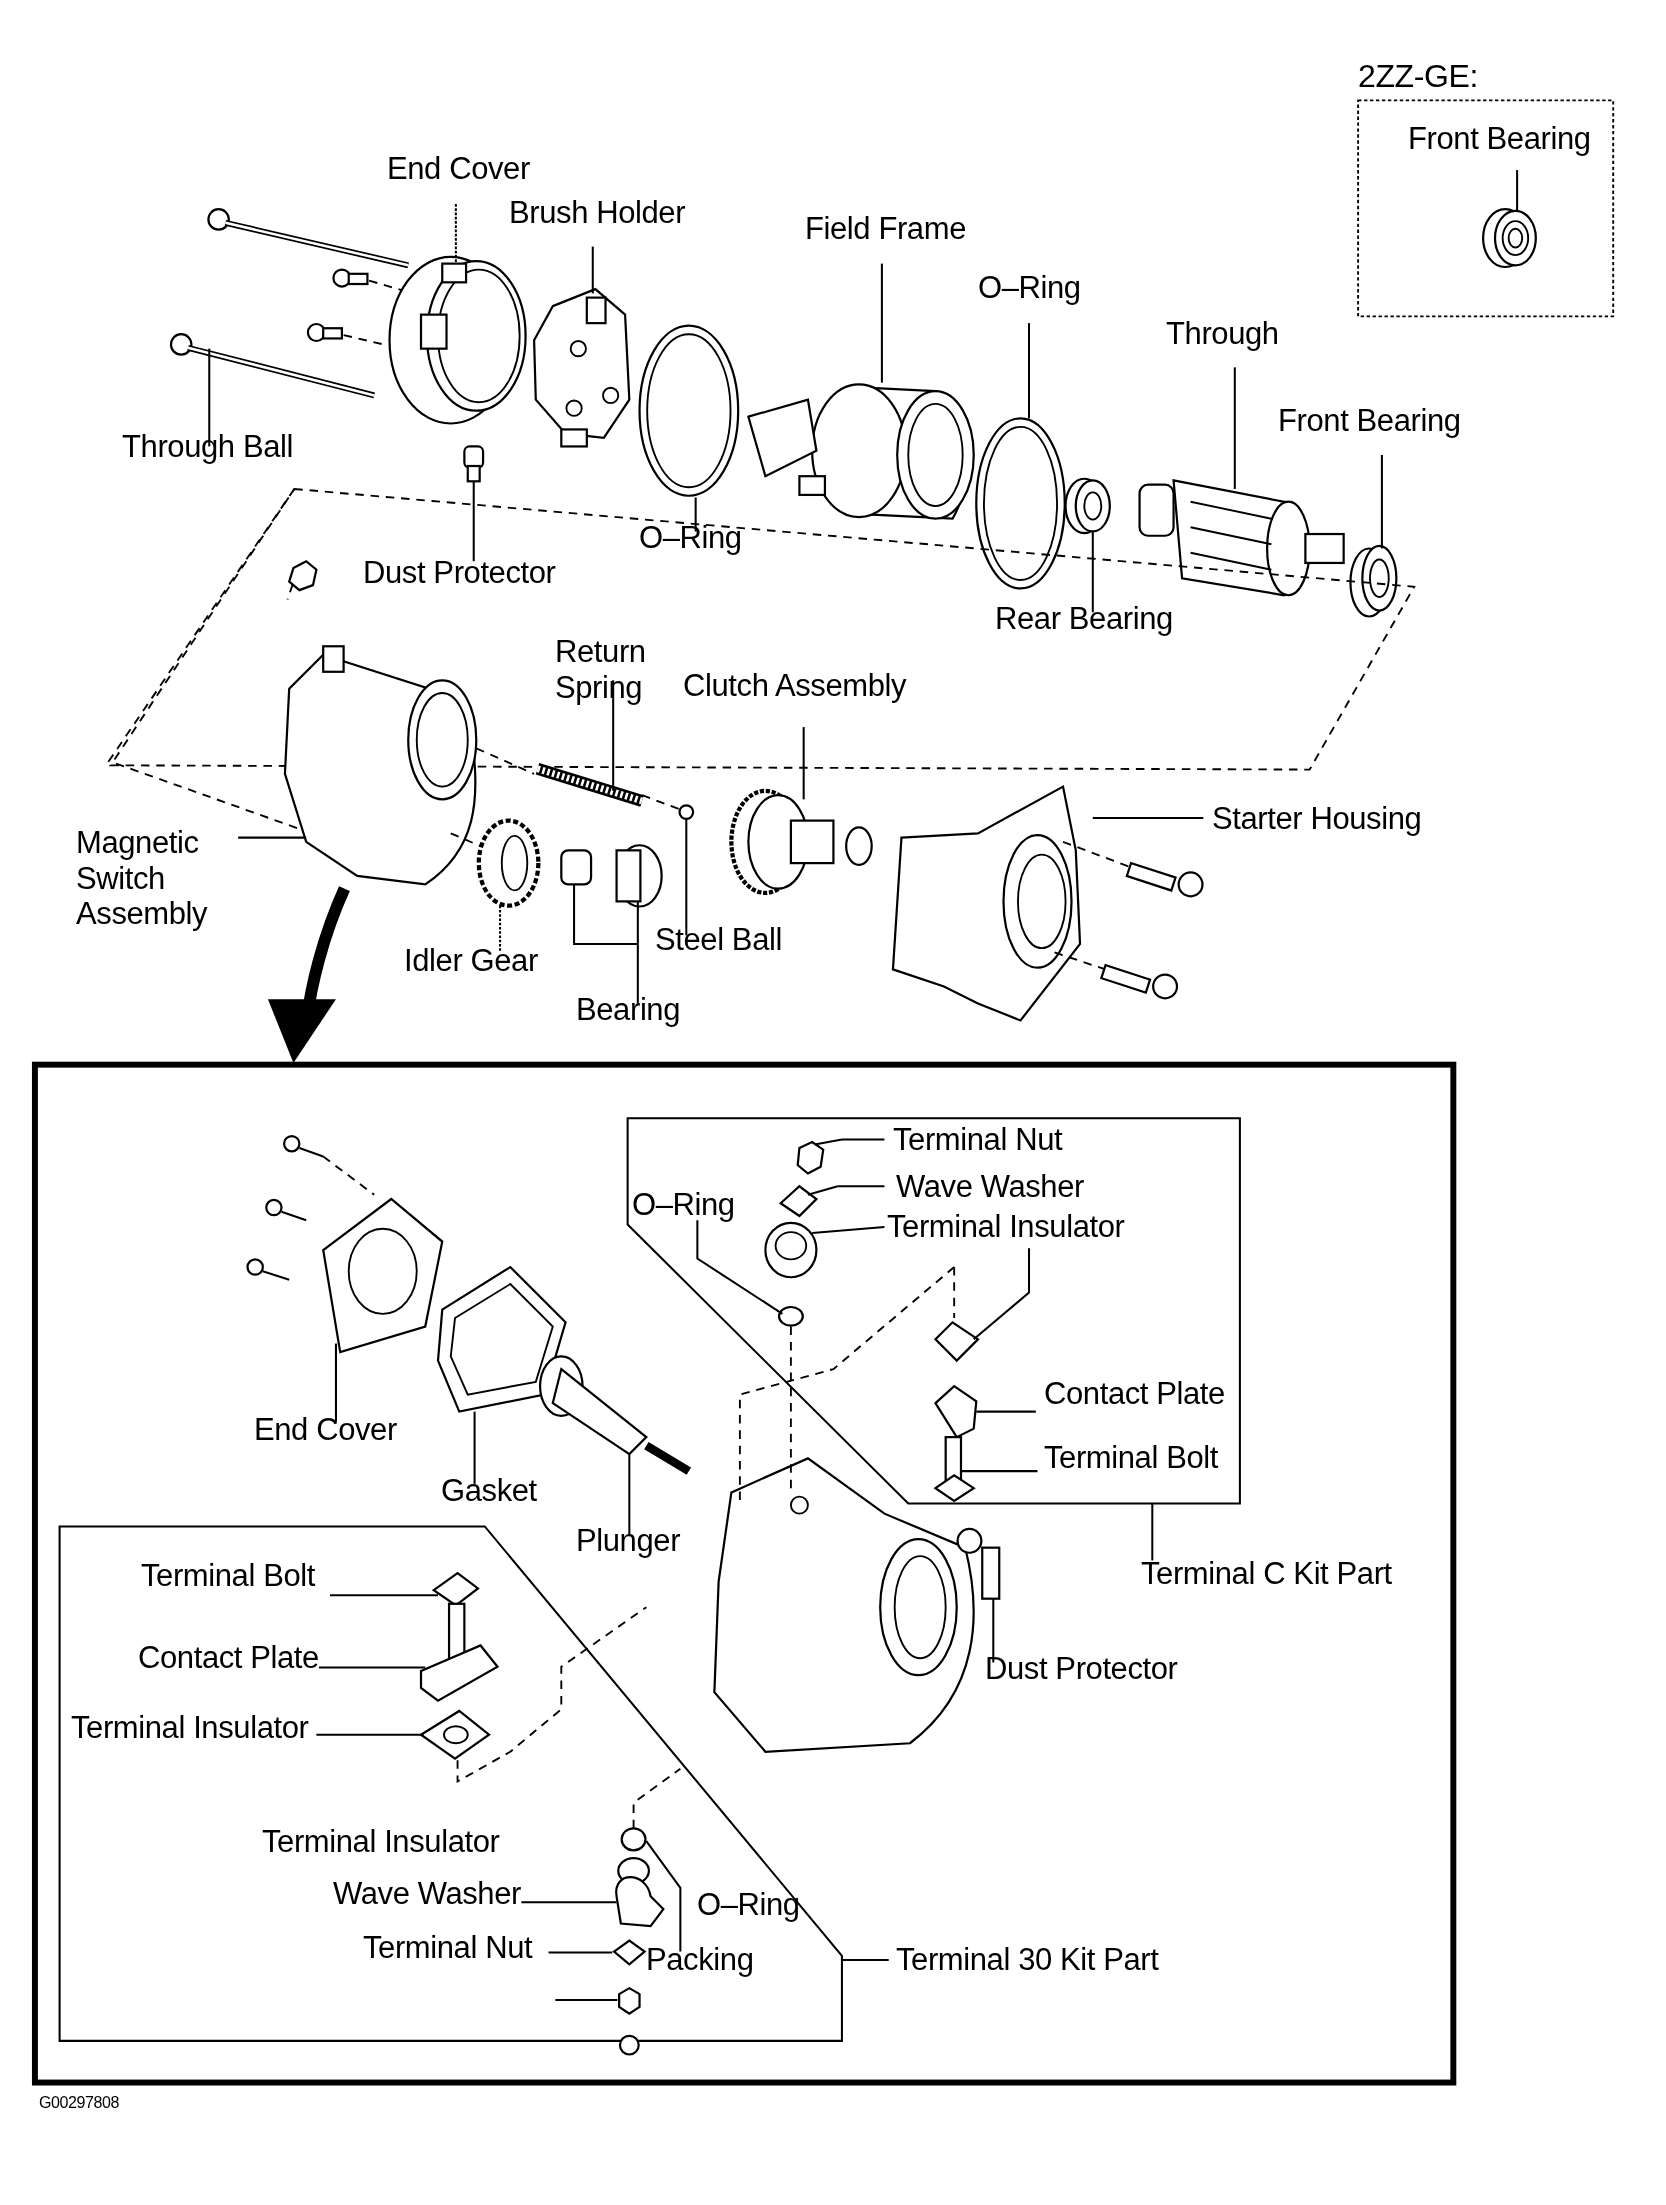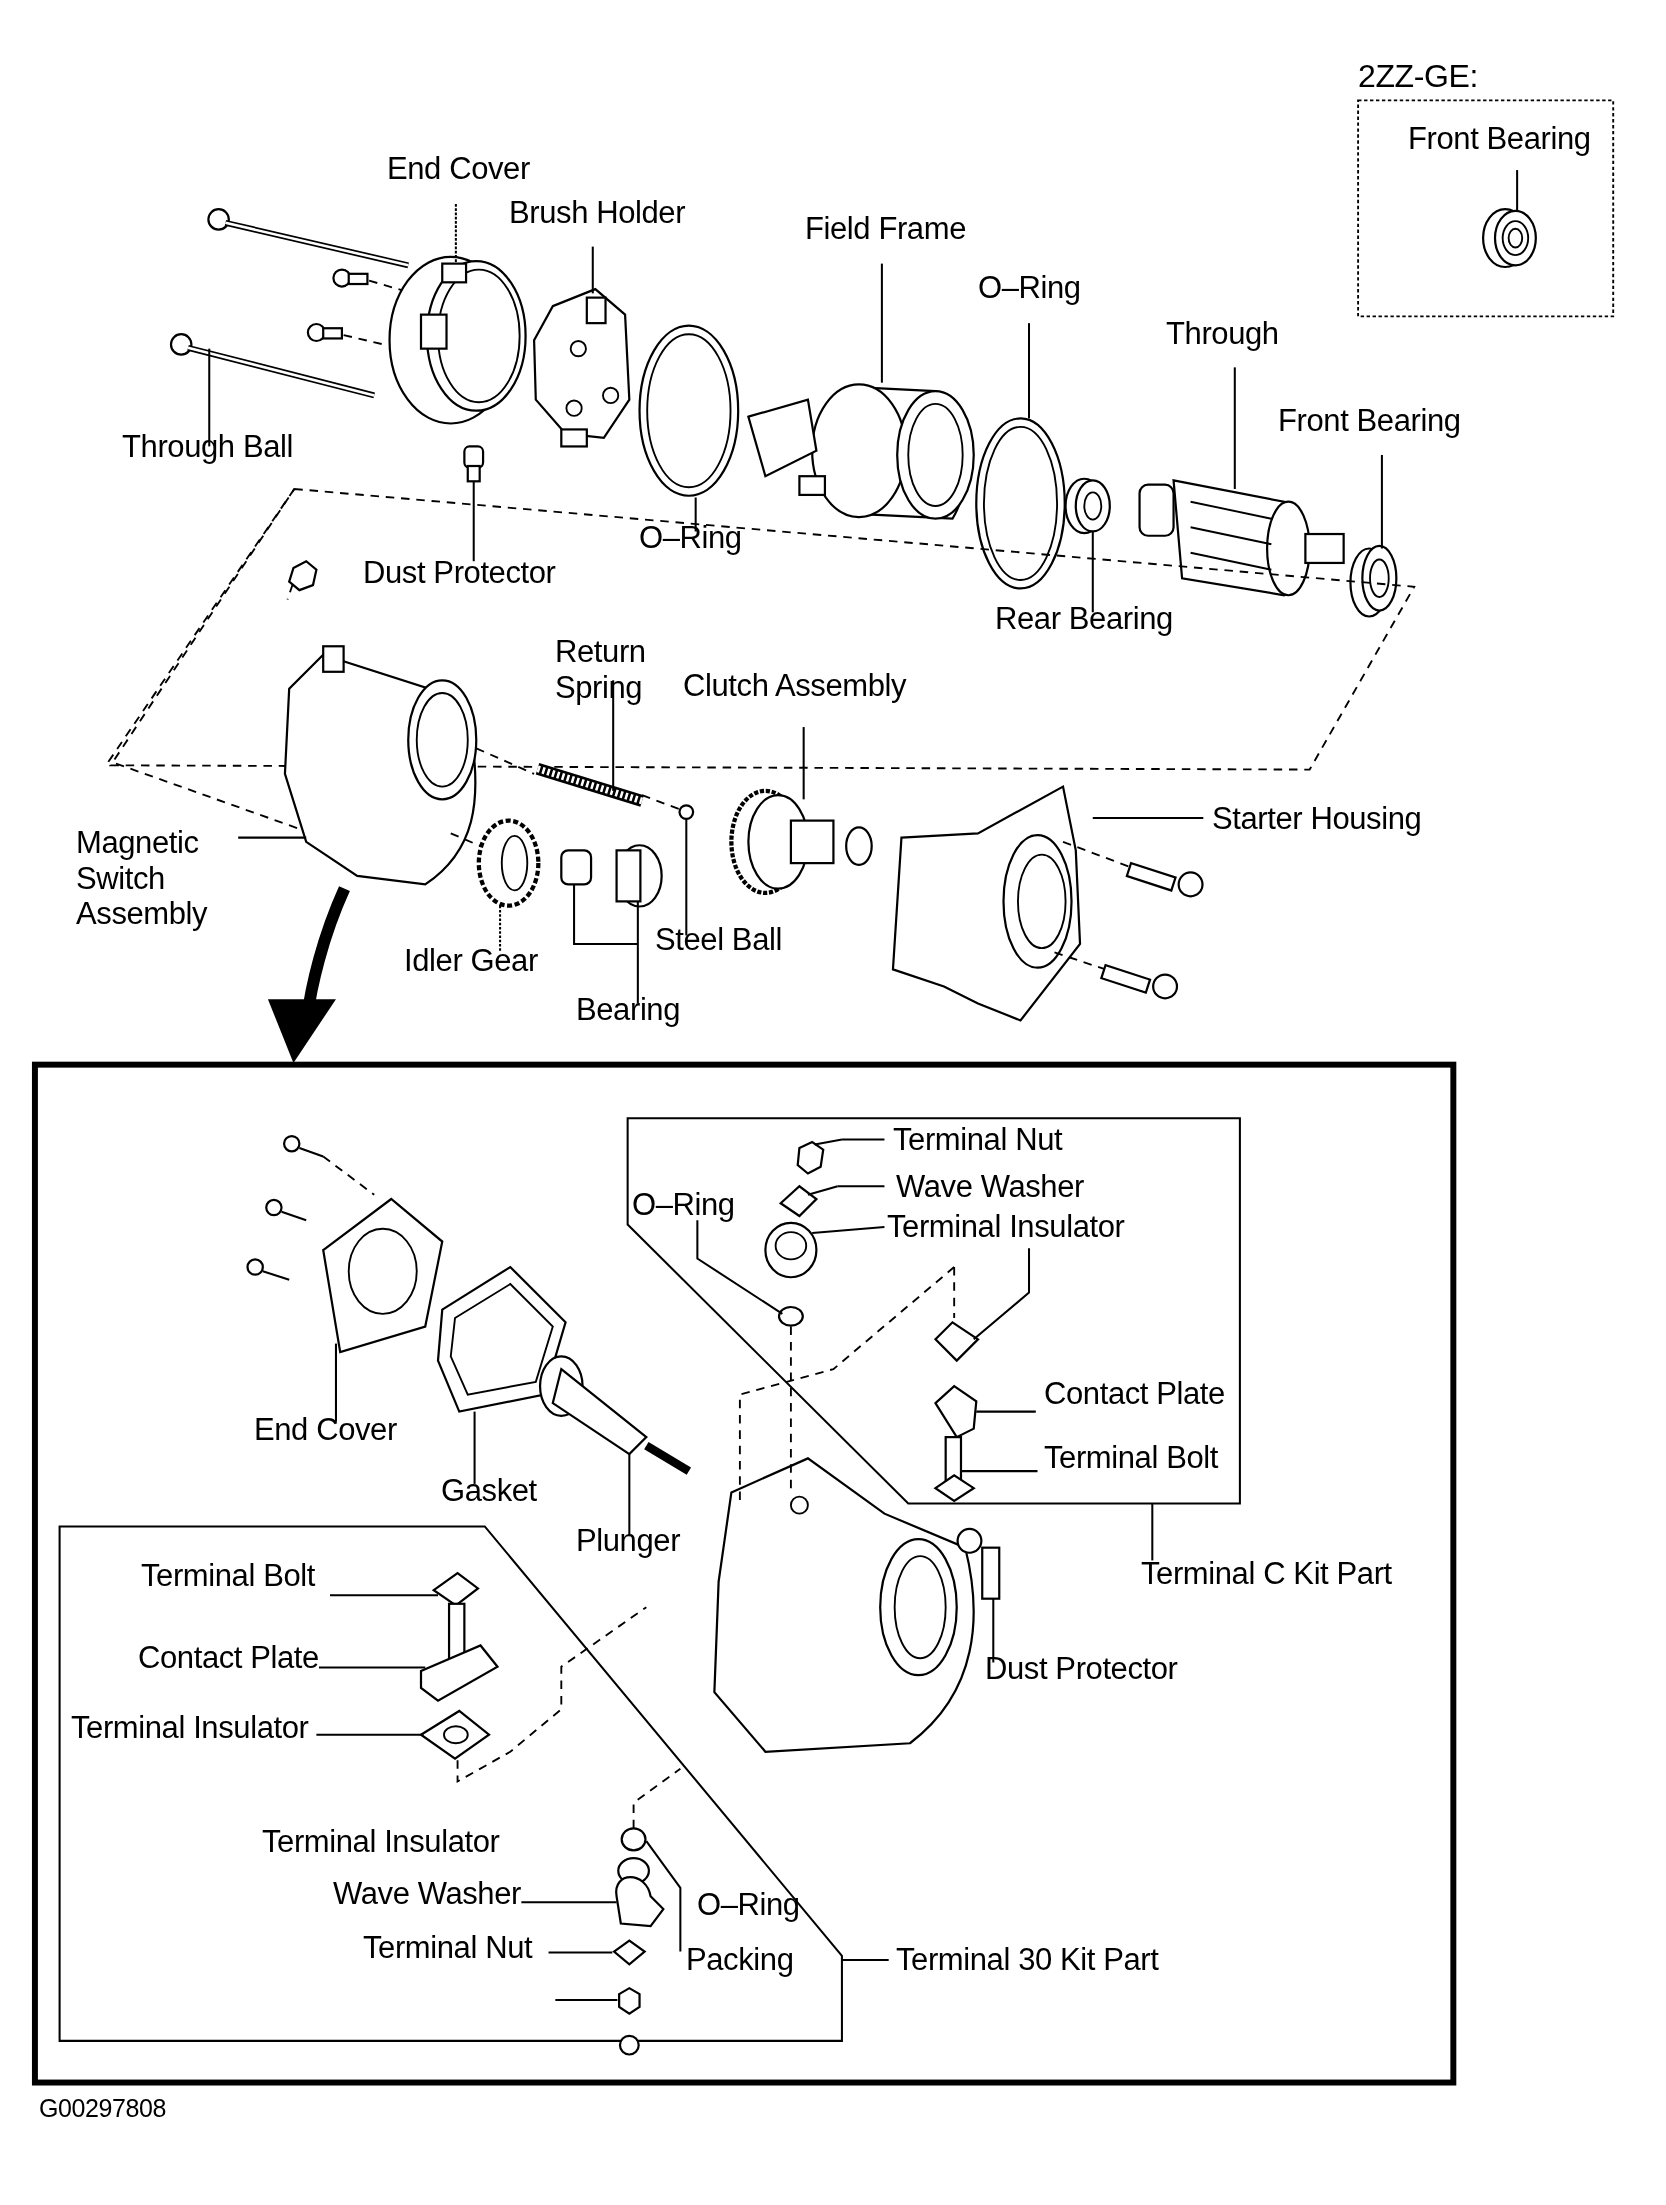--- a/index.html
+++ b/index.html
@@ -3,21 +3,21 @@
 <meta charset="utf-8">
 <style>
   html, body { margin: 0; padding: 0; background: #ffffff; }
   body { width: 1666px; height: 2205px; position: relative; overflow: hidden;
          font-family: "Liberation Sans", "DejaVu Sans", sans-serif; color: #000; }
   #art { position: absolute; left: 0; top: 0; width: 1666px; height: 2205px; }
   .lbl { position: absolute; font-size: 31px; line-height: 1.15; white-space: nowrap;
          letter-spacing: -0.4px; color: #000; }
   .lbl.ml { white-space: pre-line; margin-top: 41px; }
   .bold { font-weight: normal; font-size: 32px; }
-  .code { font-size: 25px; }
+  .code { font-size: 16px; }
   svg .ln { stroke: #000; stroke-width: 2.4; fill: none; }
   svg .dash { stroke: #000; stroke-width: 2.2; fill: none; stroke-dasharray: 10 8; }
   svg .part { stroke: #000; stroke-width: 2.6; fill: #fff; }
   svg .partn { stroke: #000; stroke-width: 2.2; fill: none; }
   svg .frame { stroke: #000; stroke-width: 7; fill: none; }
   svg .kit { stroke: #000; stroke-width: 2.4; fill: none; }
 </style>
 </head>
 <body>
 
@@ -326,17 +326,17 @@
 <div class="lbl" style="left:576px;top:1523px">Plunger</div>
 <div class="lbl" style="left:985px;top:1651px">Dust Protector</div>
 
 <div class="lbl" style="left:141px;top:1558px">Terminal Bolt</div>
 <div class="lbl" style="left:138px;top:1640px">Contact Plate</div>
 <div class="lbl" style="left:71px;top:1710px">Terminal Insulator</div>
 <div class="lbl" style="left:262px;top:1824px">Terminal Insulator</div>
 <div class="lbl" style="left:333px;top:1876px">Wave Washer</div>
 <div class="lbl" style="left:363px;top:1930px">Terminal Nut</div>
 <div class="lbl" style="left:697px;top:1887px">O–Ring</div>
-<div class="lbl" style="left:686px;top:1942px">Packing</div>
+<div class="lbl" style="left:646px;top:1942px">Packing</div>
 <div class="lbl" style="left:896px;top:1942px">Terminal 30 Kit Part</div>
 
 <div class="lbl code" style="left:39px;top:2094px">G00297808</div>
 
 
 </body></html>

